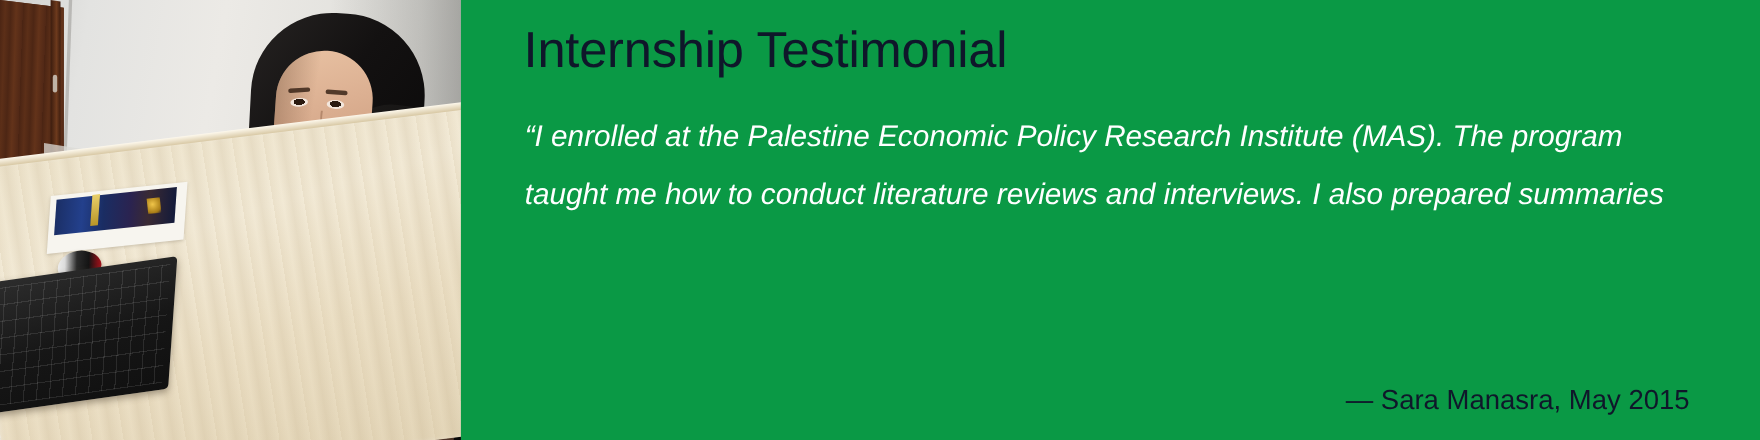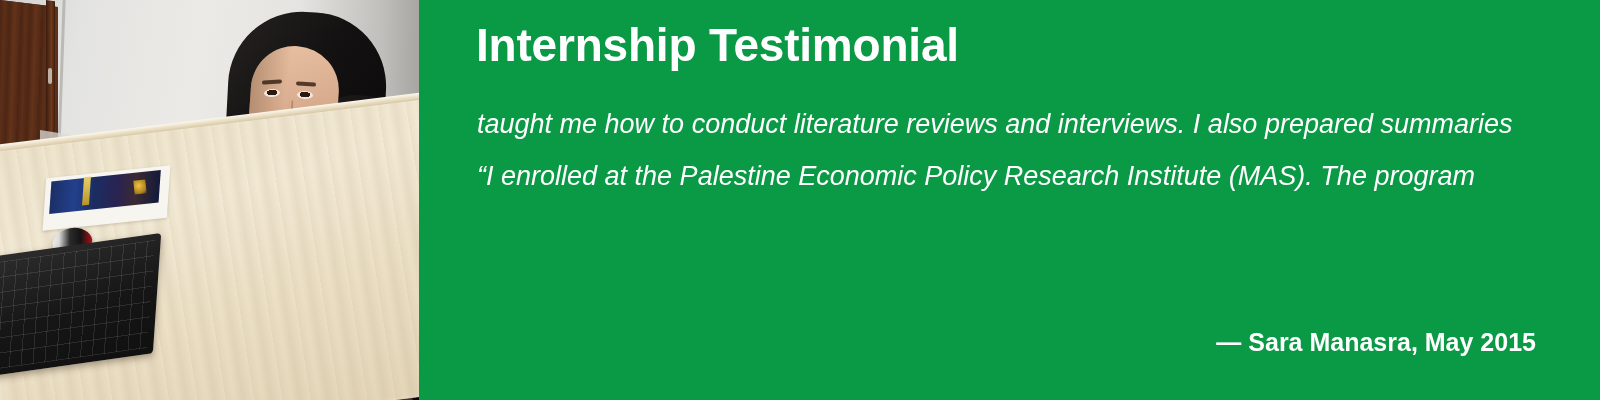--- a/index.html
+++ b/index.html
@@ -340,46 +340,46 @@
     left: 419px;
     top: 0;
     width: 1181px;
     height: 400px;
   }
   .title {
     position: absolute;
     left: 57px;
     top: 18px;
     font-size: 46px;
-    font-weight: bold;
-    color: #ffffff;
+    font-weight: normal;
+    color: #0f172a;
     letter-spacing: -0.2px;
     white-space: nowrap;
   }
   .quote {
     position: absolute;
     left: 58px;
     top: 98px;
     width: 1100px;
     font-size: 27px;
     font-style: italic;
     color: #ffffff;
     line-height: 52px;
   }
   .quote .qline {
     display: block;
     white-space: nowrap;
   }
   .attribution {
     position: absolute;
     right: 64px;
-    top: 328px;
+    top: 350px;
     font-size: 25px;
-    font-weight: bold;
-    color: #ffffff;
+    font-weight: normal;
+    color: #0f172a;
     white-space: nowrap;
   }
 </style>
 </head>
 <body>
 
 <div id="stage">
 
   <div class="photo-panel">
     <div class="wall"></div>
@@ -430,20 +430,20 @@
     <div class="keyboard">
       <div class="keys"></div>
     </div>
   </div>
 
   <div class="green-panel" style="background: rgb(10, 153, 69);">
 
     <div class="title">Internship Testimonial</div>
 
     <div class="quote">
+      <span class="qline">“I enrolled at the Palestine Economic Policy Research Institute (MAS). The program</span>
       <span class="qline">taught me how to conduct literature reviews and interviews. I also prepared summaries</span>
-      <span class="qline">“I enrolled at the Palestine Economic Policy Research Institute (MAS). The program</span>
     </div>
 
     <div class="attribution">— Sara Manasra, May 2015</div>
 
   </div>
 </div>
 
 </body></html>

